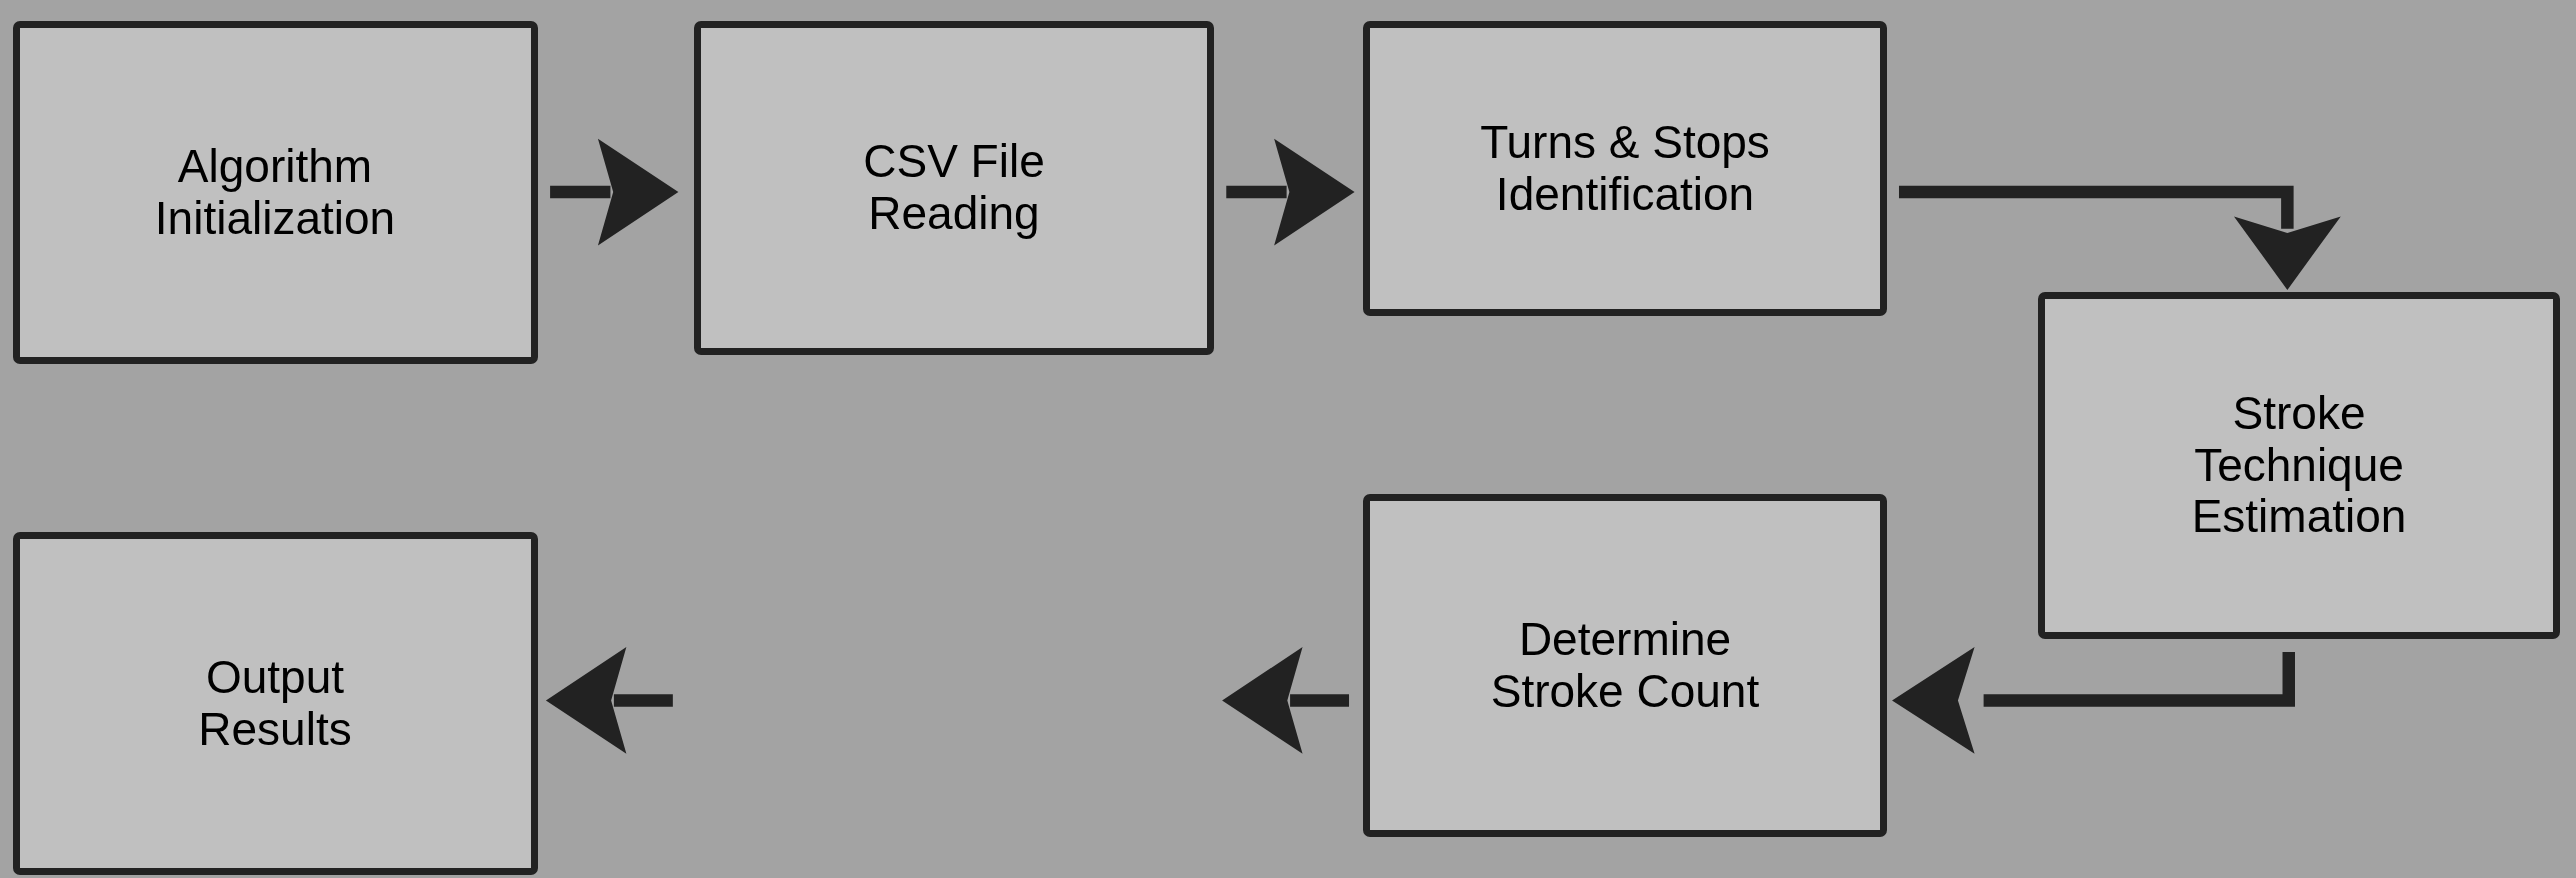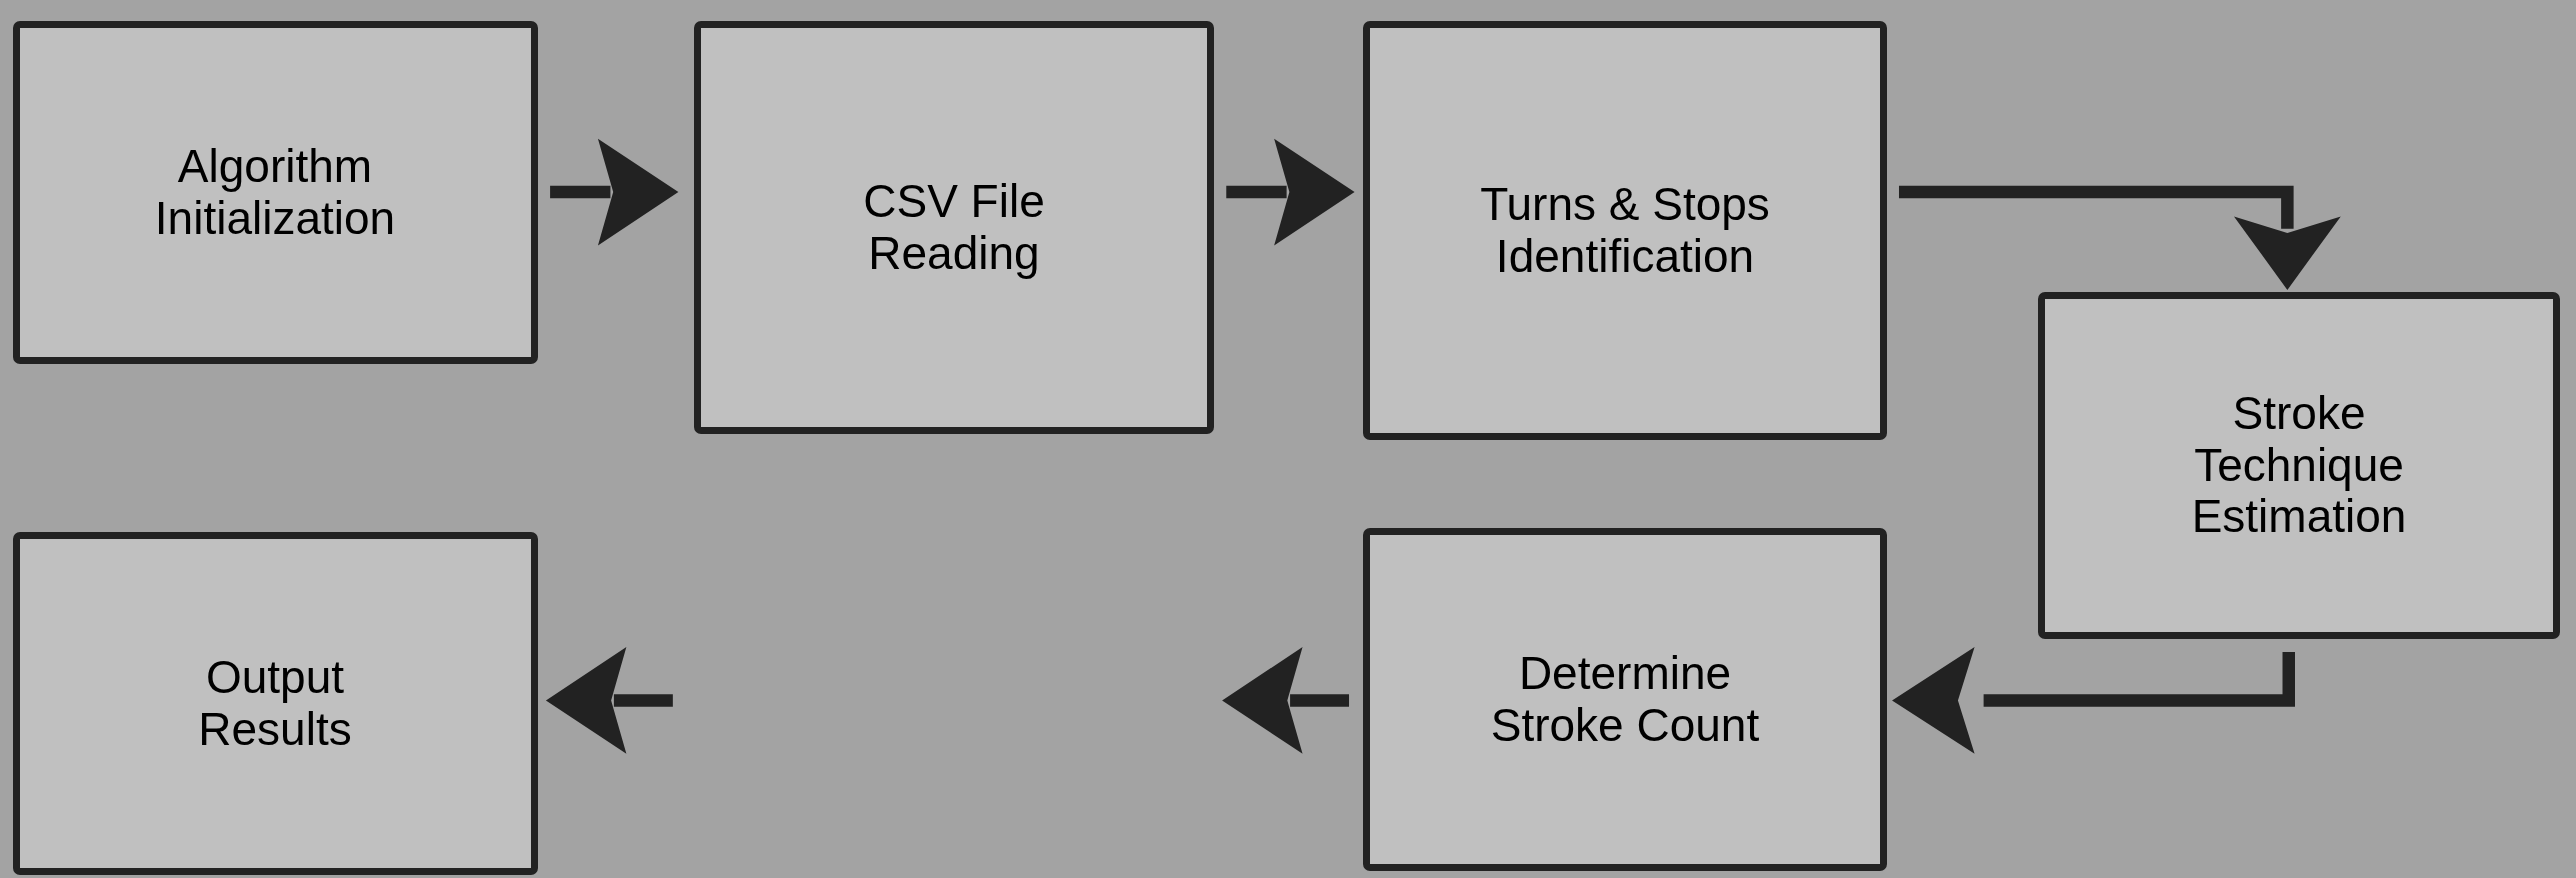--- a/index.html
+++ b/index.html
@@ -92,37 +92,37 @@
       <path class="edge-path" d="M 970 1010 L 885 1010"></path>
       <path class="edge-head" d="M 903 933 L 787 1010 L 903 1087 L 881 1010 Z"></path>
     </g>
   </svg>
 
   <div class="node" style="left:12.5px; top:21px; width:525px; height:343px;">
     <span class="node-label">Algorithm
 Initialization</span>
   </div>
 
-  <div class="node" style="left:694px; top:21px; width:520px; height:413px;">
+  <div class="node" style="left:694px; top:21px; width:520px; height:334px;">
     <span class="node-label">CSV File
 Reading</span>
   </div>
 
-  <div class="node" style="left:1363px; top:21px; width:524px; height:419px;">
+  <div class="node" style="left:1363px; top:21px; width:524px; height:295px;">
     <span class="node-label">Turns &amp; Stops
 Identification</span>
   </div>
 
   <div class="node" style="left:2038px; top:292px; width:522px; height:347px;">
     <span class="node-label">Stroke
 Technique
 Estimation</span>
   </div>
 
-  <div class="node" style="left:1363px; top:528px; width:524px; height:343px;">
+  <div class="node" style="left:1363px; top:494px; width:524px; height:343px;">
     <span class="node-label">Determine
 Stroke Count</span>
   </div>
 
 
   <div class="node" style="left:12.5px; top:532px; width:525px; height:343px;">
     <span class="node-label">Output
 Results</span>
   </div>
 

